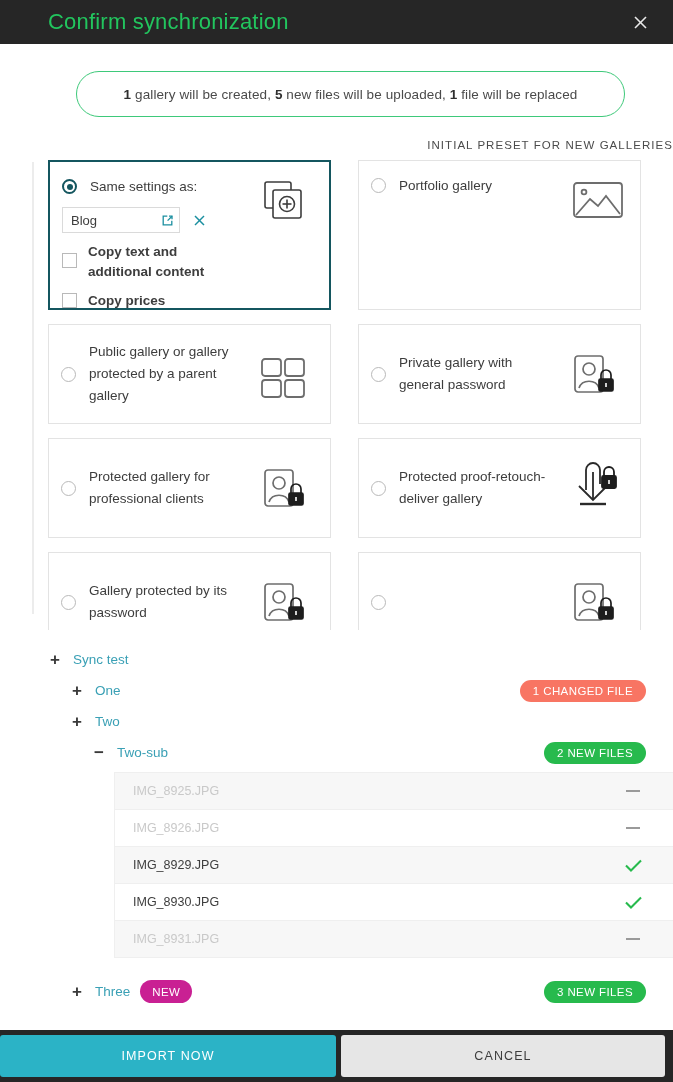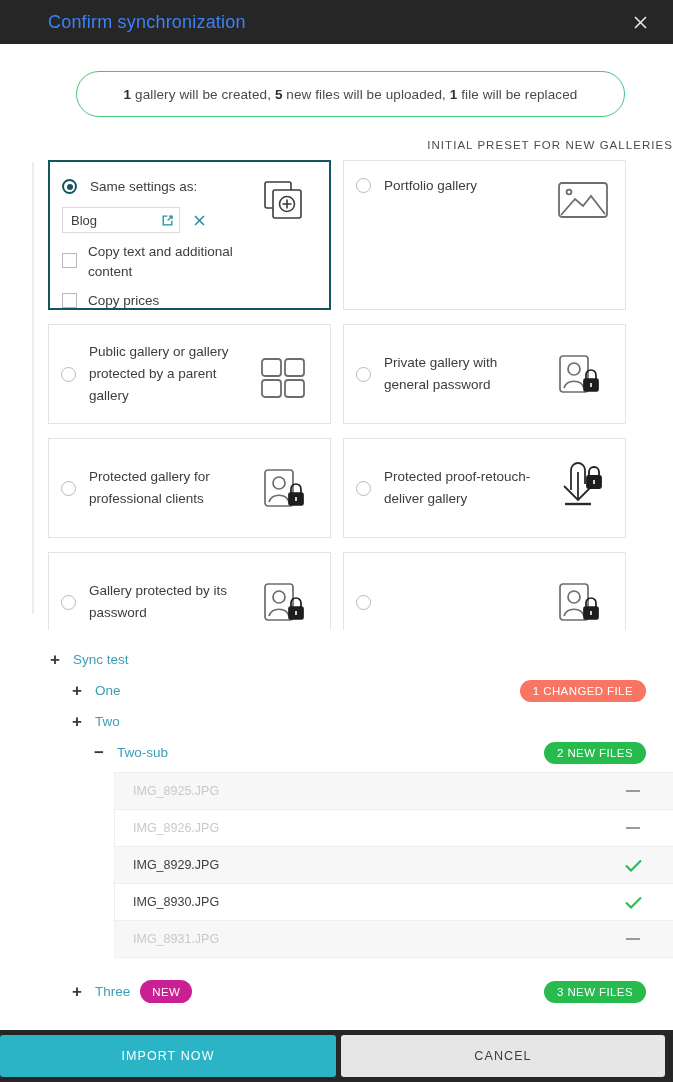--- a/index.html
+++ b/index.html
@@ -9,21 +9,21 @@
     background: #ffffff; overflow: hidden;
   }
   .dialog { width: 673px; height: 1082px; display: flex; flex-direction: column; background:#fff; }
 
   
   .titlebar {
     height: 44px; background: #262626; color: #fff;
     display: flex; align-items: center; justify-content: space-between;
     padding: 0 18px 0 48px; flex: 0 0 44px;
   }
-  .titlebar h1 { font-size: 18px; font-weight: 400; letter-spacing: .2px; color:#3b82f6; }
+  .titlebar h1 { font-size: 22px; font-weight: 400; letter-spacing: .2px; color:#22c55e; }
   .close-btn {
     width: 30px; height: 30px; display: flex; align-items: center; justify-content: center;
     cursor: pointer; color: #e8e8e8;
   }
   .close-btn svg { display:block; }
 
   
   .body { flex: 1 1 auto; position: relative; overflow: hidden; padding: 0; }
 
   .summary-wrap { padding: 27px 48px 0 76px; }
@@ -41,21 +41,21 @@
 
   
   .preset-scroll {
     position: relative; margin-left: 32px; padding-left: 16px;
     height: 470px; overflow: hidden;
   }
   .scroll-track {
     position: absolute; left: 0; top: 2px; width: 2px; height: 452px;
     background: #ececec;
   }
-  .cards { display: grid; grid-template-columns: 283px 283px; gap: 14px 12px; width: 580px; }
+  .cards { display: grid; grid-template-columns: 283px 283px; gap: 14px 27px; width: 580px; }
   .card {
     border: 1px solid #e3e3e3; background:#fff; position: relative;
     display: flex; align-items: flex-start; padding: 14px 14px 14px 12px;
     cursor: pointer;
   }
   .card.tall { height: 150px; }
   .card.mid  { height: 100px; }
   .card.sel  { border: 2px solid #14565f; }
 
   .radio {
@@ -88,21 +88,21 @@
     display: flex; align-items: center; justify-content: space-between;
     padding: 0 5px 0 8px; font-size: 13px; color: #3d3d3d;
   }
   .ext-icon { color:#1b8fa0; display:flex; }
   .x-icon { color:#1b8fa0; margin-left: 12px; display:flex; cursor:pointer; }
   .chk-row { display: flex; align-items: flex-start; margin-top: 9px; }
   .chk {
     width: 15px; height: 15px; border: 1px solid #b9b9b9; background:#fff;
     flex: 0 0 15px; margin-top: 2px;
   }
-  .chk-label { font-size: 13.5px; color: #3d3d3d; line-height: 20px; padding-left: 11px; }
+  .chk-label { font-size: 13.5px; color: #3d3d3d; line-height: 20px; padding-left: 11px; font-weight: bold; }
   .chk-row.two .chk { margin-top: 11px; }
 
   
   .tree { padding: 14px 27px 0 48px; }
   .tree-row { display: flex; align-items: center; height: 31px; }
   .tree-row .expander {
     width: 14px; font-size: 17px; color: #3a3a3a; line-height: 1;
     display:flex; align-items:center; justify-content:center; cursor:pointer; font-weight:700;
   }
   .tree-row .tname {

